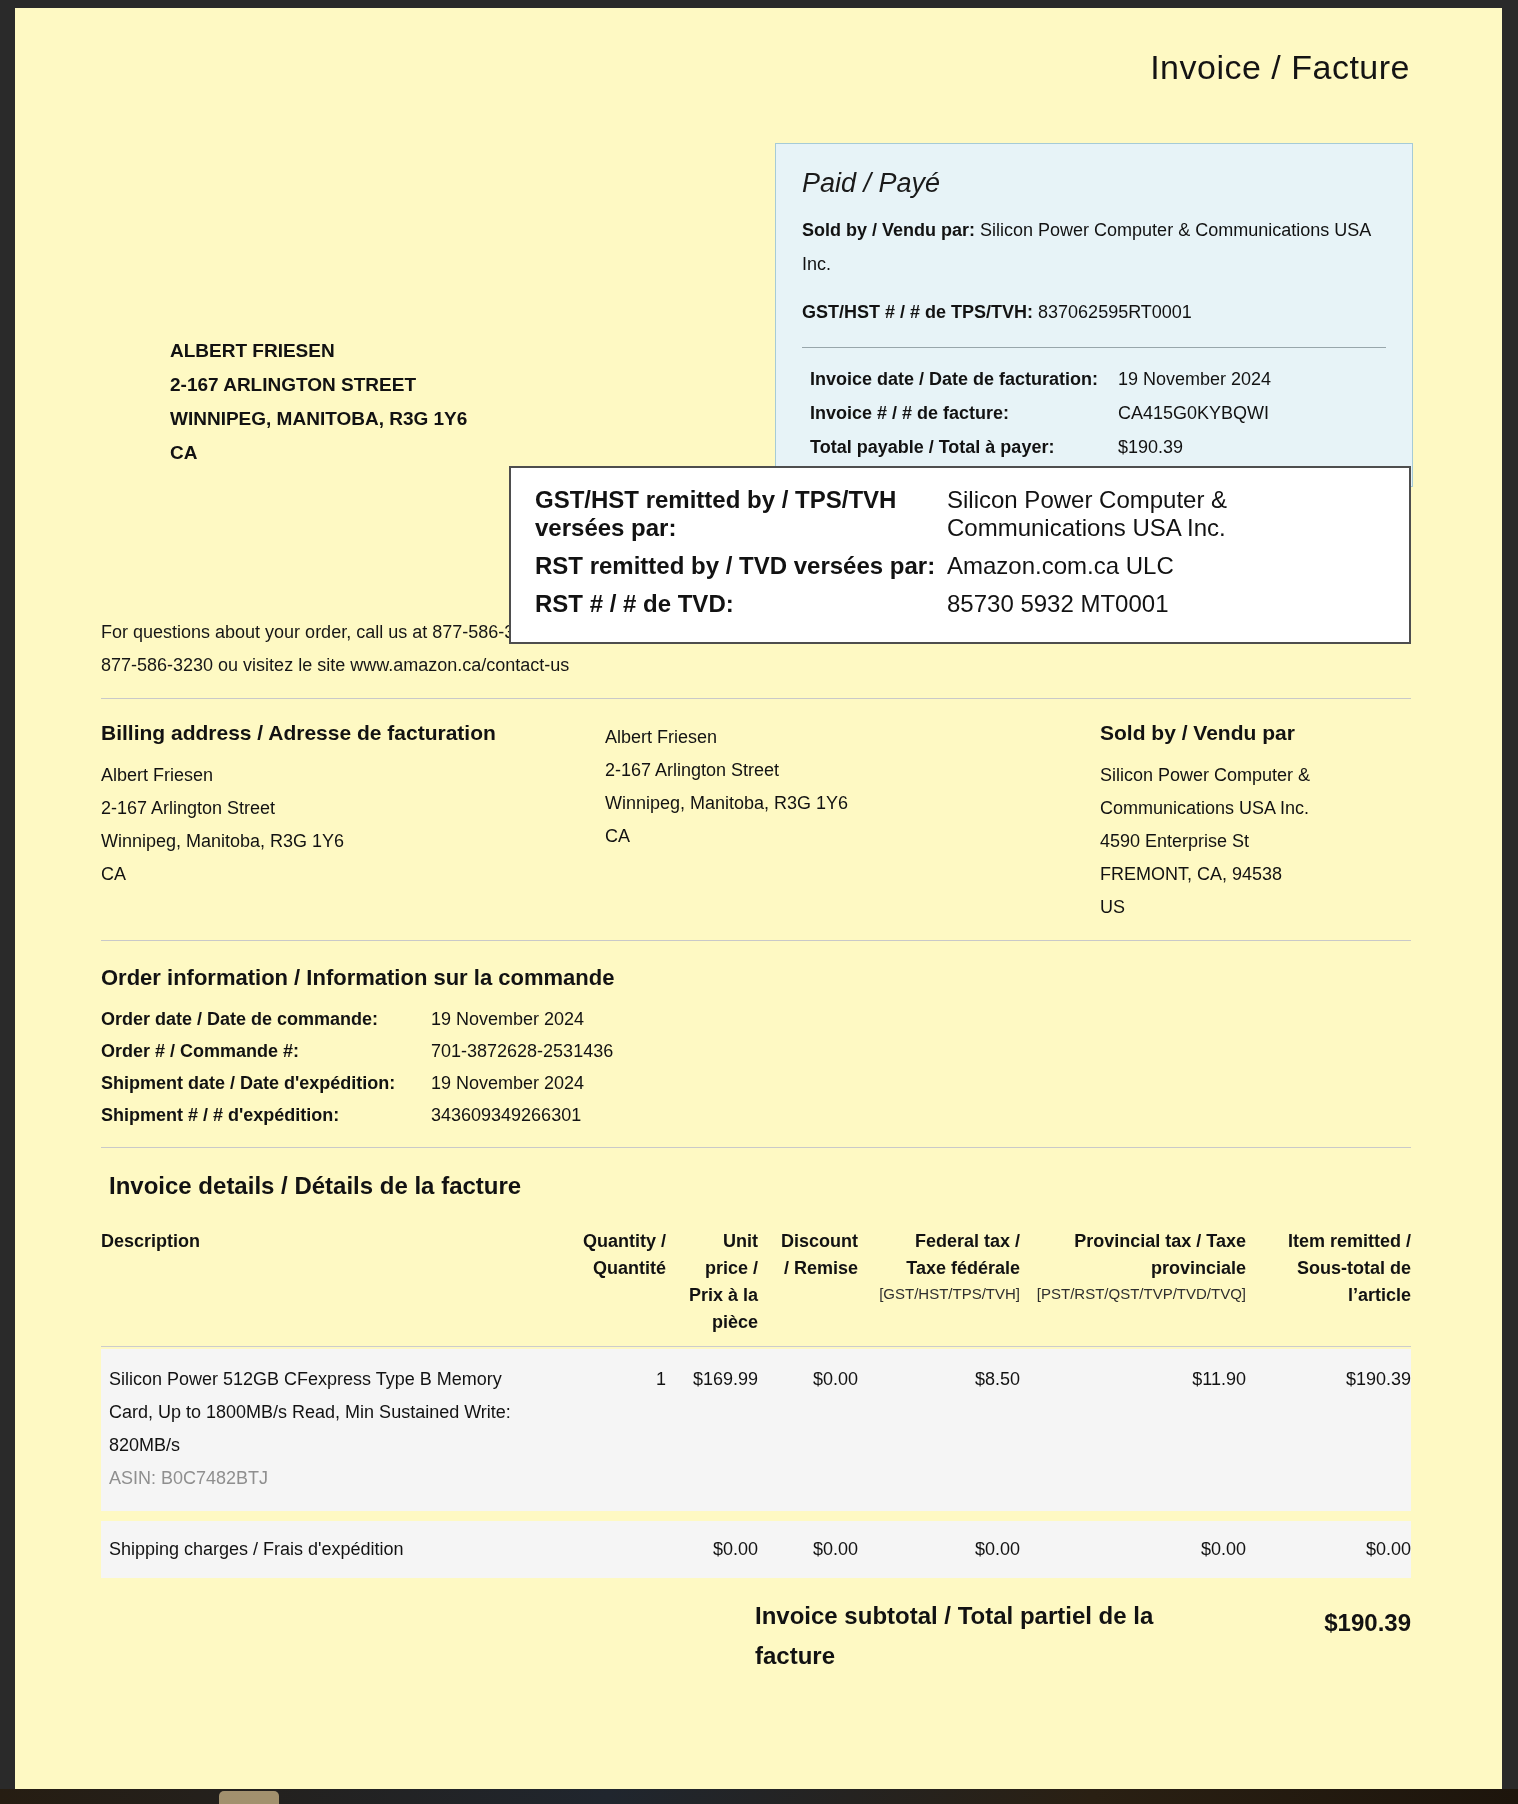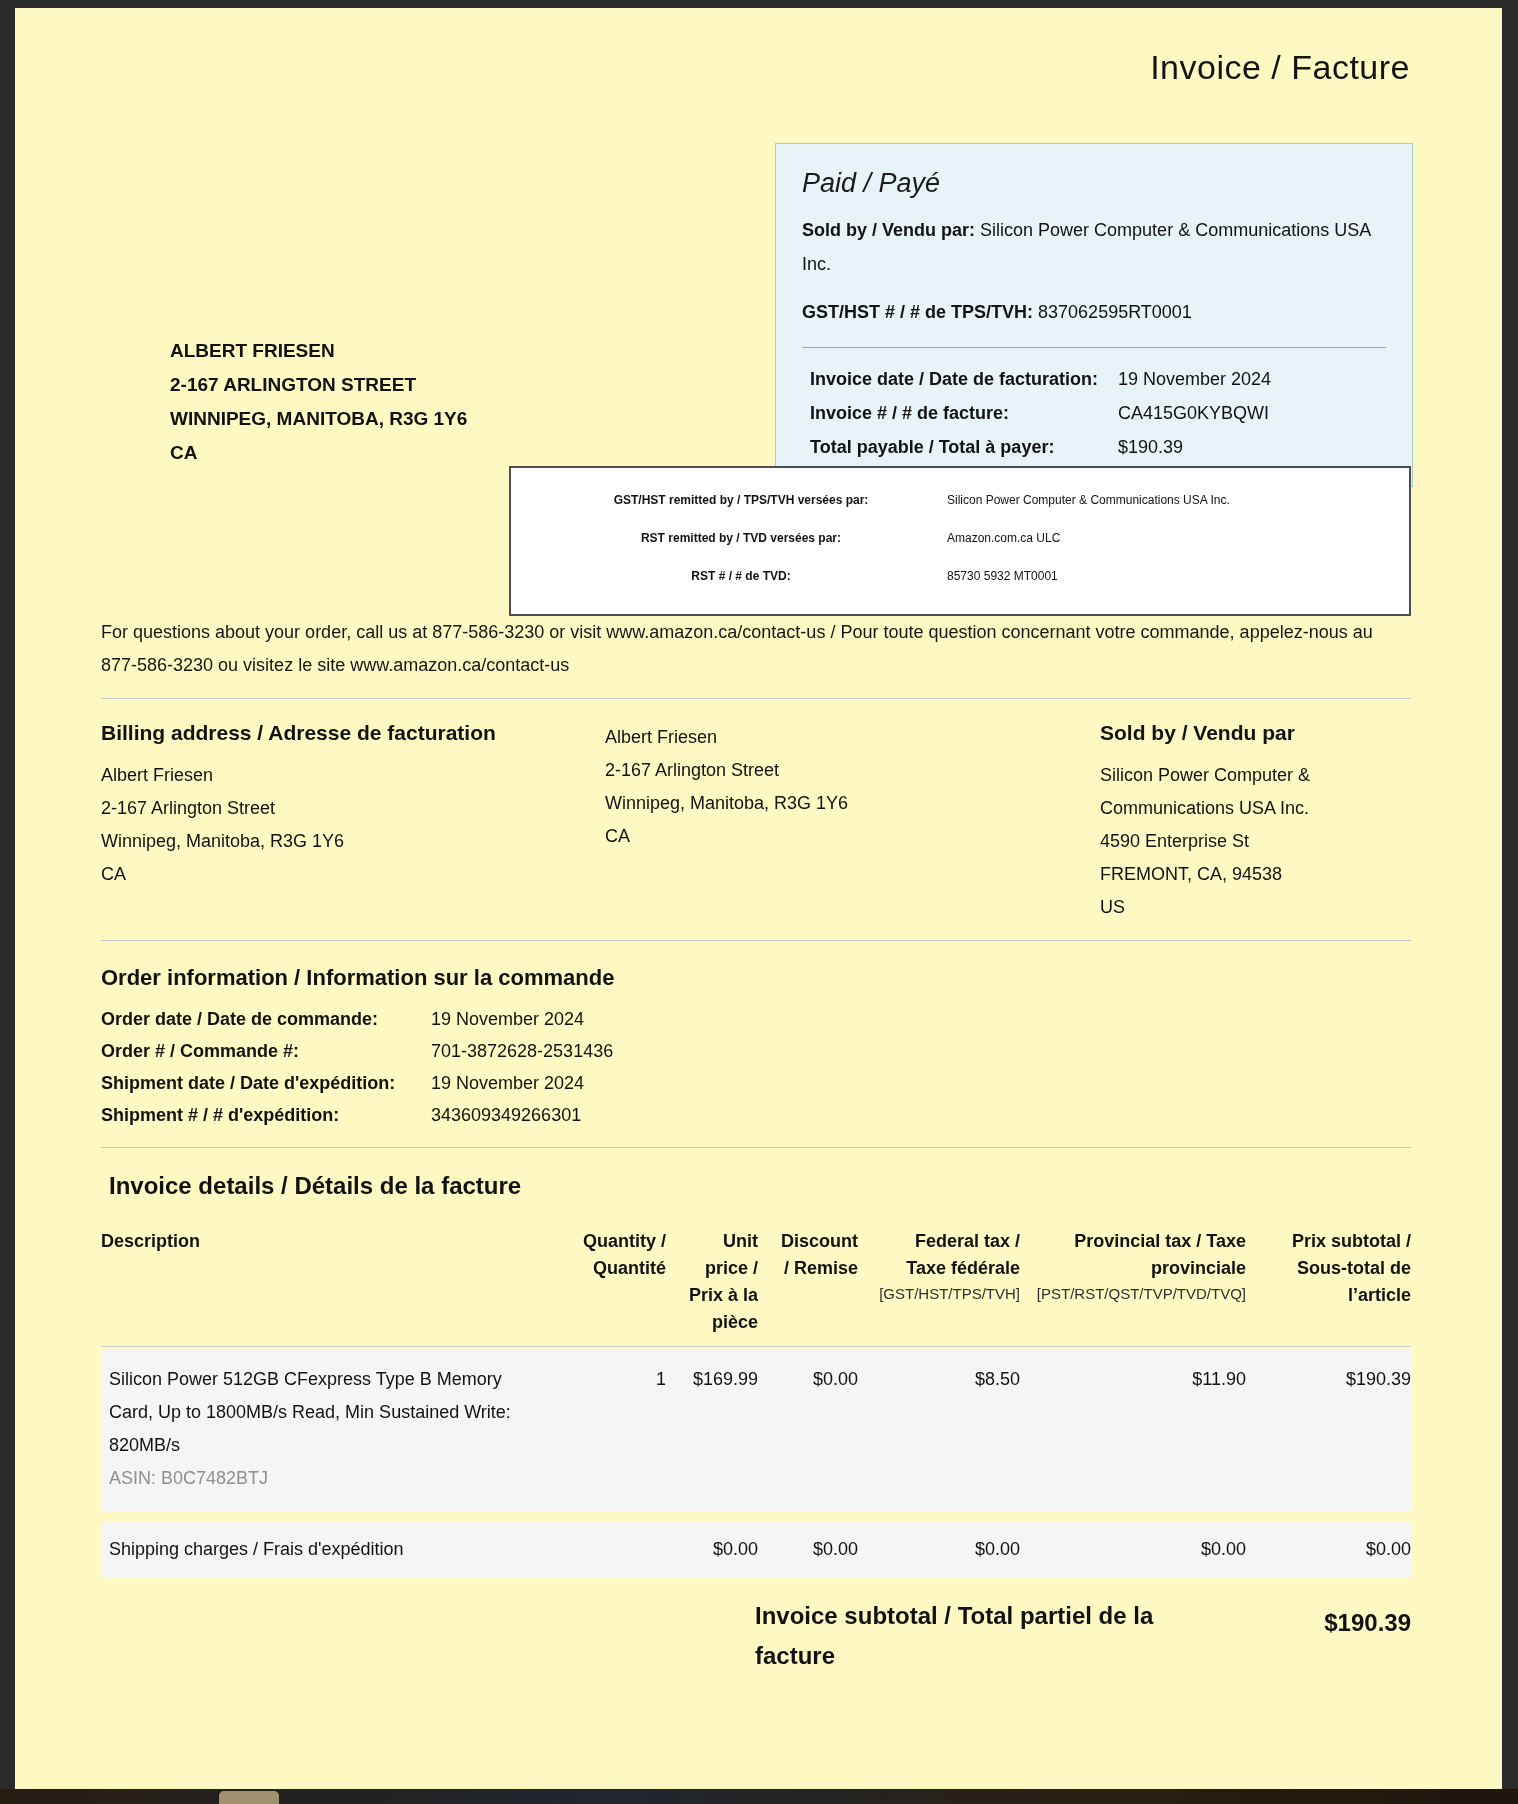--- a/index.html
+++ b/index.html
@@ -16,21 +16,21 @@
 
   .paid-box { position:absolute; left:760px; top:135px; width:638px; background:#e7f3f7; border:1px solid #a6cbd6; padding:24px 26px 22px; }
   .paid-title { font-size:27px; color:#1a1a1a;font-style:italic; }
   .paid-line { font-size:18px; line-height:34px; margin-top:14px; }
   .paid-line b { font-weight:bold; }
   .paid-divider { border:0; border-top:1px solid #98a6ab; margin:18px 0 14px; }
   .paid-row { display:flex; font-size:18px; line-height:34px; padding-left:8px; }
   .paid-row .lbl { flex:0 0 308px; font-weight:bold; }
 
   .remit-box { position:absolute; left:494px; top:458px; width:902px; background:#ffffff; border:2px solid #4e4e4e; padding:18px 24px 14px; }
-  .remit-row { display:flex; font-size:12px; line-height:28px; margin-bottom:10px;text-align:center; }
+  .remit-row { display:flex; font-size:24px; line-height:28px; margin-bottom:10px; }
   .remit-row .lbl { flex:0 0 412px; font-weight:bold; }
 
   
   .content { padding:0 91px 0 86px; }
   .note { margin-top:10px; font-size:18px; line-height:33px; color:#161616; }
   .rule { border:0; border-top:1px solid #c9c9c9; margin-top:16px; }
 
   .addresses { display:flex; margin-top:22px; }
   .addr-col h3 { font-size:21px; font-weight:bold; margin-bottom:14px; }
   .addr-col div { font-size:18px; line-height:33px; }
@@ -194,21 +194,21 @@
       <div class="th col-price">Unit price / Prix à la pièce</div>
       <div class="th col-disc">Discount / Remise</div>
       <div class="th col-fed">
         <span>Federal tax / Taxe fédérale</span>
         <span class="sub">[GST/HST/TPS/TVH]</span>
       </div>
       <div class="th col-prov">
         <span>Provincial tax / Taxe provinciale</span>
         <span class="sub">[PST/RST/QST/TVP/TVD/TVQ]</span>
       </div>
-      <div class="th col-sub">Prix subtotal / Sous-total de l’article</div>
+      <div class="th col-sub">Item remitted / Sous-total de l’article</div>
     </div>
 
     <hr class="head-rule">
 
     <div class="tgrid item-row">
       <div class="cell desc">
         <div>Silicon Power 512GB CFexpress Type B Memory Card, Up to 1800MB/s Read, Min Sustained Write: 820MB/s</div>
         <div class="asin">ASIN: B0C7482BTJ</div>
       </div>
       <div class="cell col-qty">1</div>

